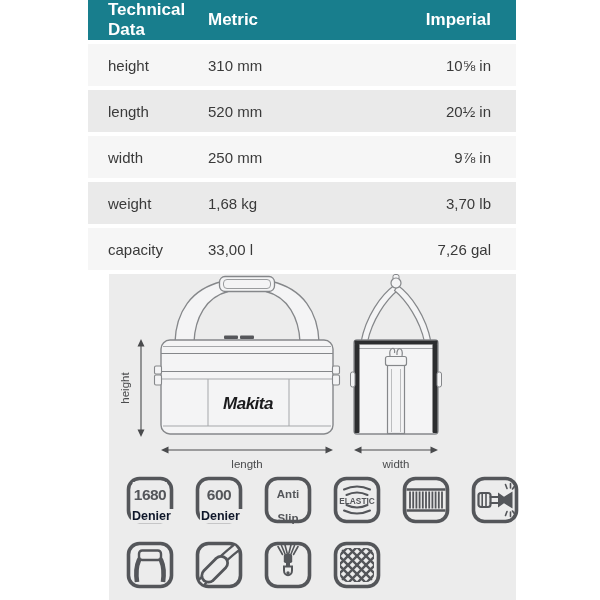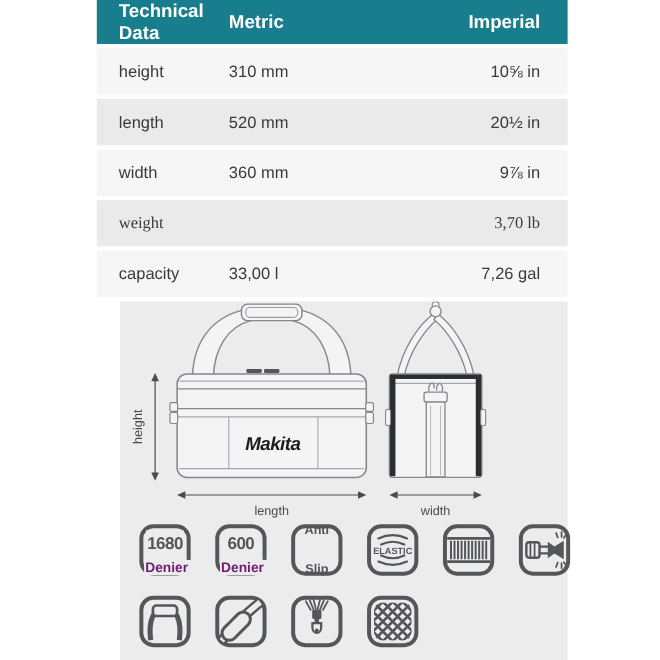--- a/index.html
+++ b/index.html
@@ -30,25 +30,25 @@
   .b    { fill:none; stroke:#54565A; stroke-width:3.6; }
   .s2   { fill:none; stroke:#54565A; stroke-width:2;   stroke-linecap:round; }
   .s16  { fill:none; stroke:#54565A; stroke-width:1.6; stroke-linecap:round; }
   .s18  { fill:none; stroke:#54565A; stroke-width:1.8; }
   .s22  { fill:none; stroke:#54565A; stroke-width:2.2; }
   .s25  { fill:none; stroke:#54565A; stroke-width:2.5; }
   .num  { position:absolute; top:6px; left:50%; transform:translateX(-50%);
           background:#ececec; padding:4px 1px; font-weight:bold; font-size:15.5px;
           letter-spacing:-0.5px; color:#54565A; line-height:18px; white-space:nowrap; }
   .denier { position:absolute; top:33px; left:5px; background:#ececec;
-            font-weight:bold; font-size:12.5px; color:#701a75; white-space:nowrap;
+            font-weight:bold; font-size:12.5px; color:#0f172a; white-space:nowrap;
             padding:0 3px 0 1px; line-height:14px; }
   .as { position:absolute; inset:0; display:flex; flex-direction:column;
-        align-items:center; justify-content:space-between; font-weight:bold;
-        font-size:11.5px; line-height:12px; color:#54565A; }
+        align-items:center; justify-content:flex-end; font-weight:bold;
+        font-size:11.5px; line-height:12px; color:#54565A;gap:12px; }
 </style>
 </head>
 <body>
 
 <div class="sheet">
 
   <div class="thead" id="thead" style="background: rgb(24, 126, 141);">
     <div class="cell-label">Technical Data</div>
     <div class="cell-metric">Metric</div>
     <div class="cell-imperial">Imperial</div>
@@ -60,25 +60,26 @@
         <div class="cell-metric">310 mm</div>
         <div class="cell-imperial">10⅝ in</div>
       </div>
       <div class="trow" style="background: rgb(234, 234, 234);">
         <div class="cell-label">length</div>
         <div class="cell-metric">520 mm</div>
         <div class="cell-imperial">20½ in</div>
       </div>
       <div class="trow" style="background: rgb(246, 246, 246);">
         <div class="cell-label">width</div>
-        <div class="cell-metric">360 mm</div>
+        <div class="cell-metric">250 mm</div>
         <div class="cell-imperial">9⅞ in</div>
       </div>
-      <div class="trow" style="background: rgb(234, 234, 234); font-family: Liberation Serif, serif;">
+      <div class="trow" style="background: rgb(234, 234, 234);">
         <div class="cell-label">weight</div>
+        <div class="cell-metric">1,68 kg</div>
         <div class="cell-imperial">3,70 lb</div>
       </div>
       <div class="trow" style="background: rgb(246, 246, 246);">
         <div class="cell-label">capacity</div>
         <div class="cell-metric">33,00 l</div>
         <div class="cell-imperial">7,26 gal</div>
       </div>
     </div>
 
   <div class="panel" id="panel" style="background: rgb(236, 236, 236);">

